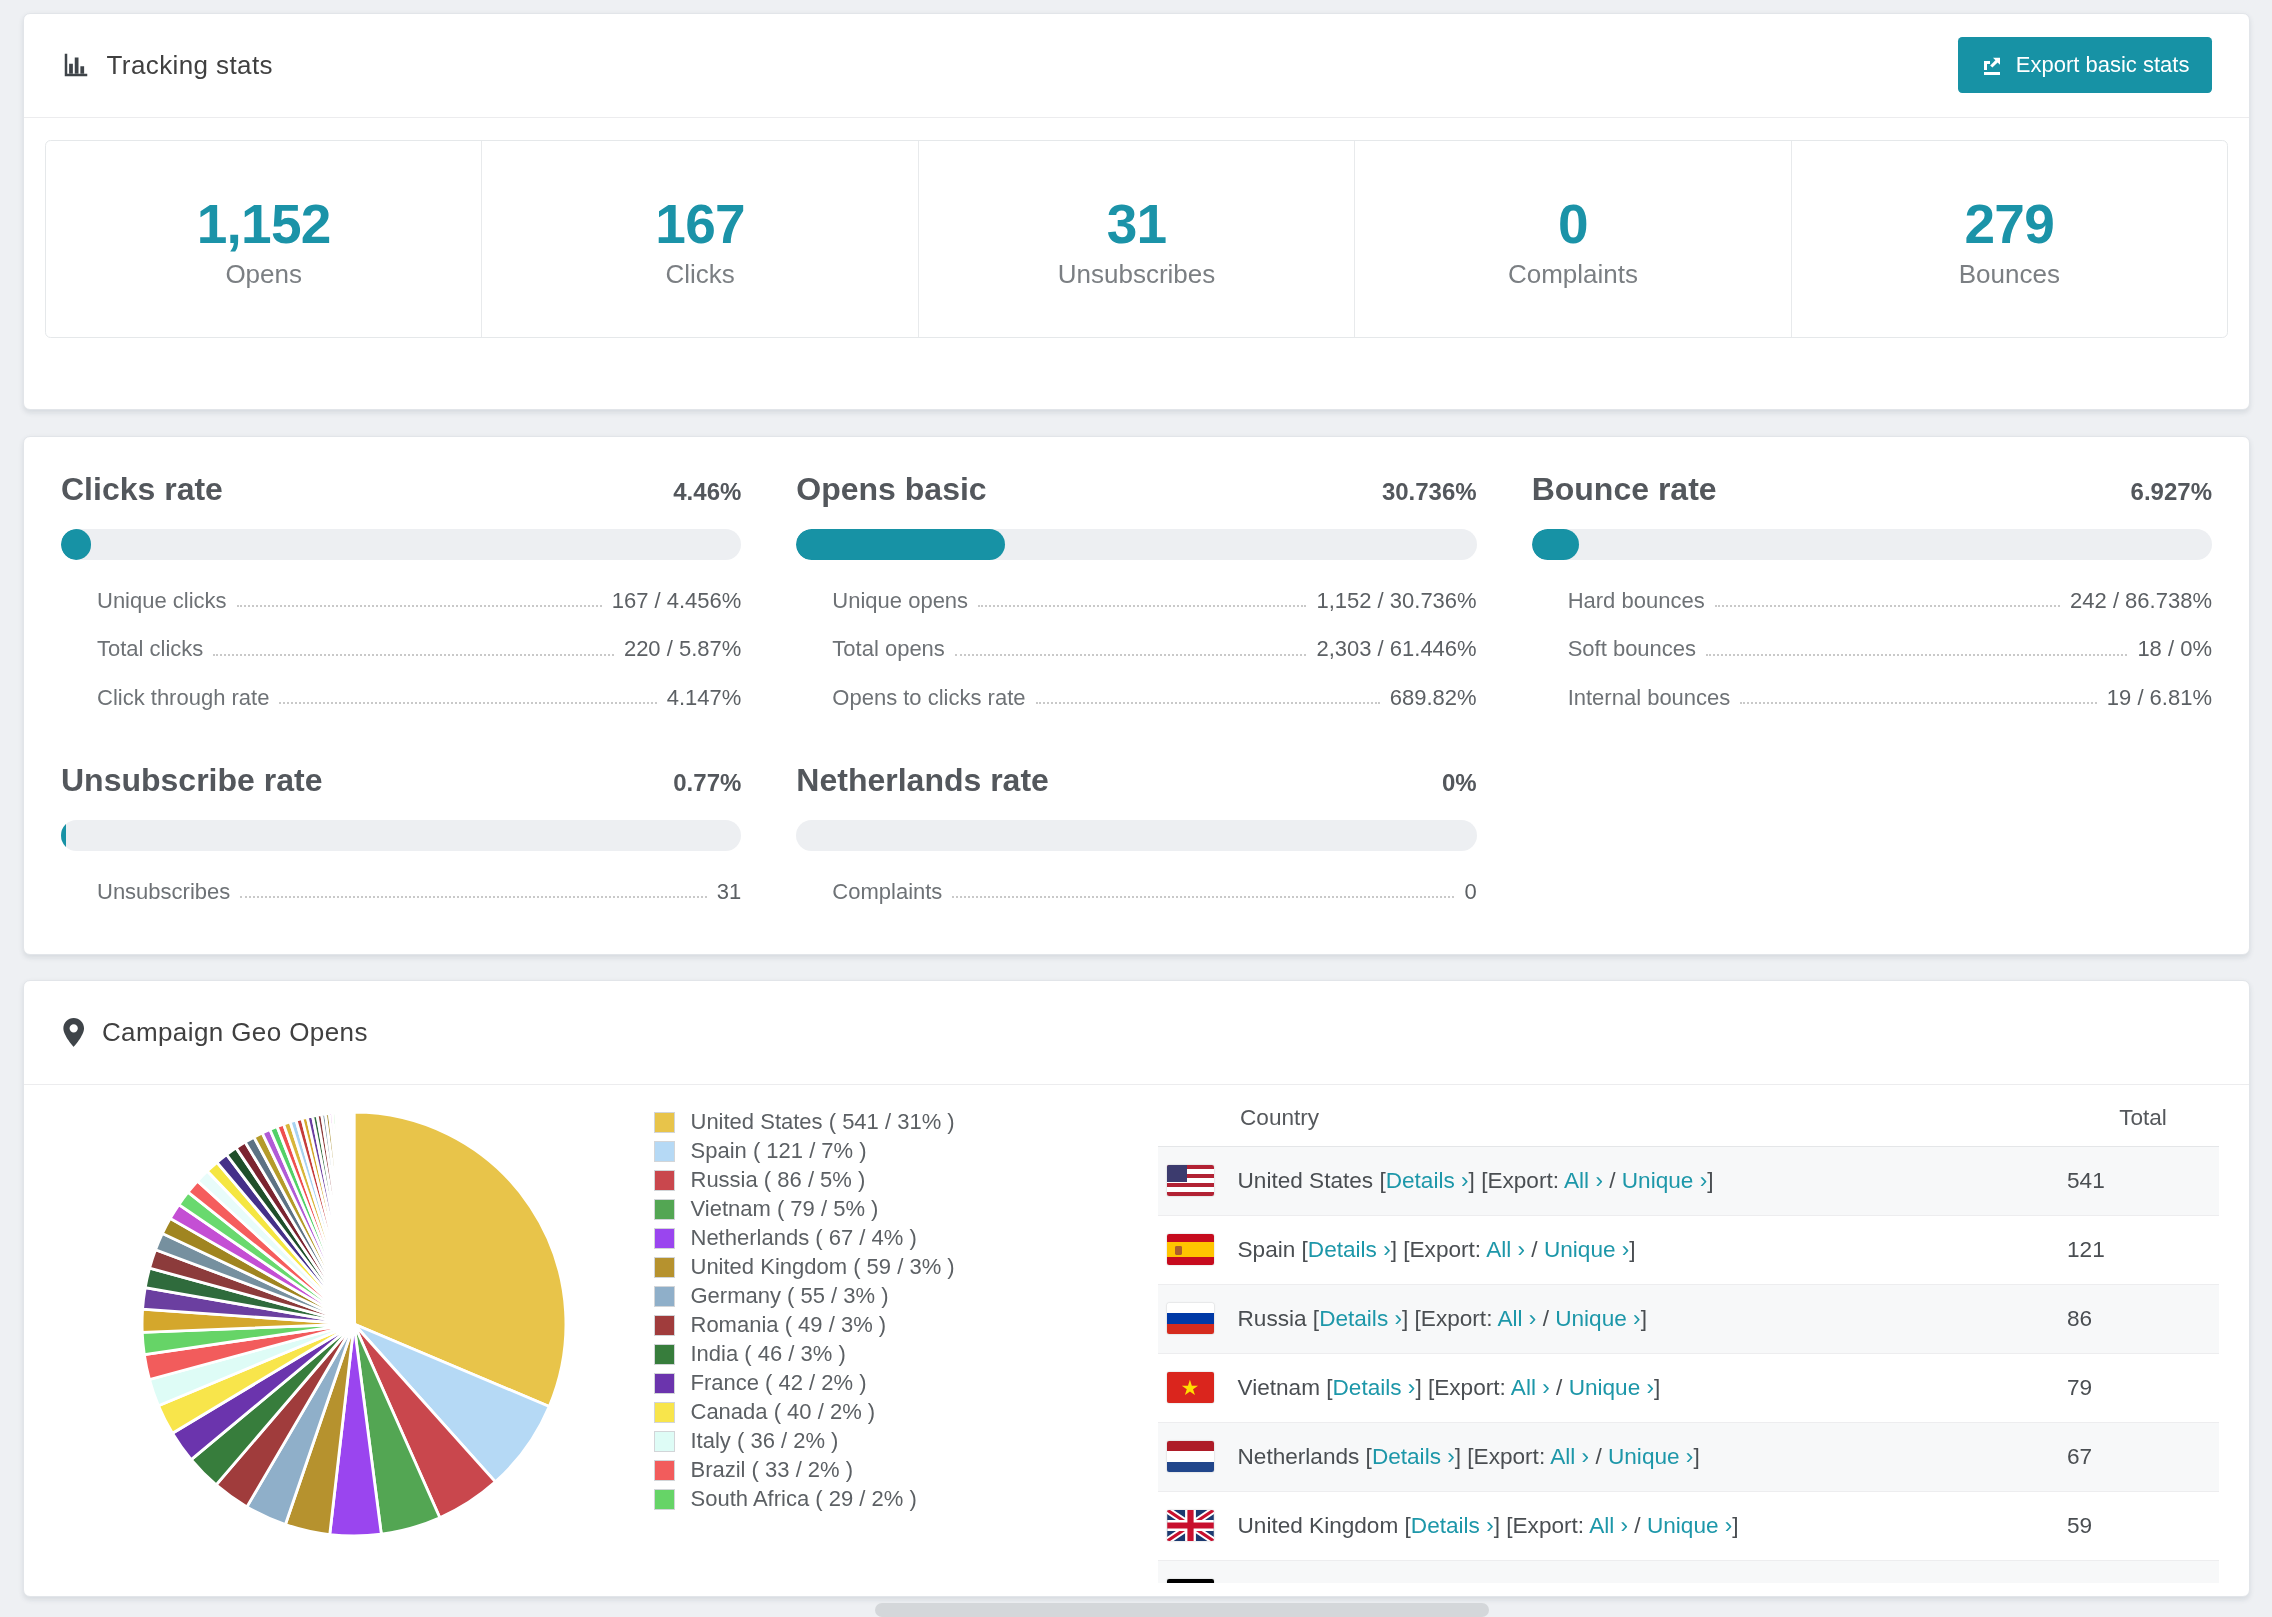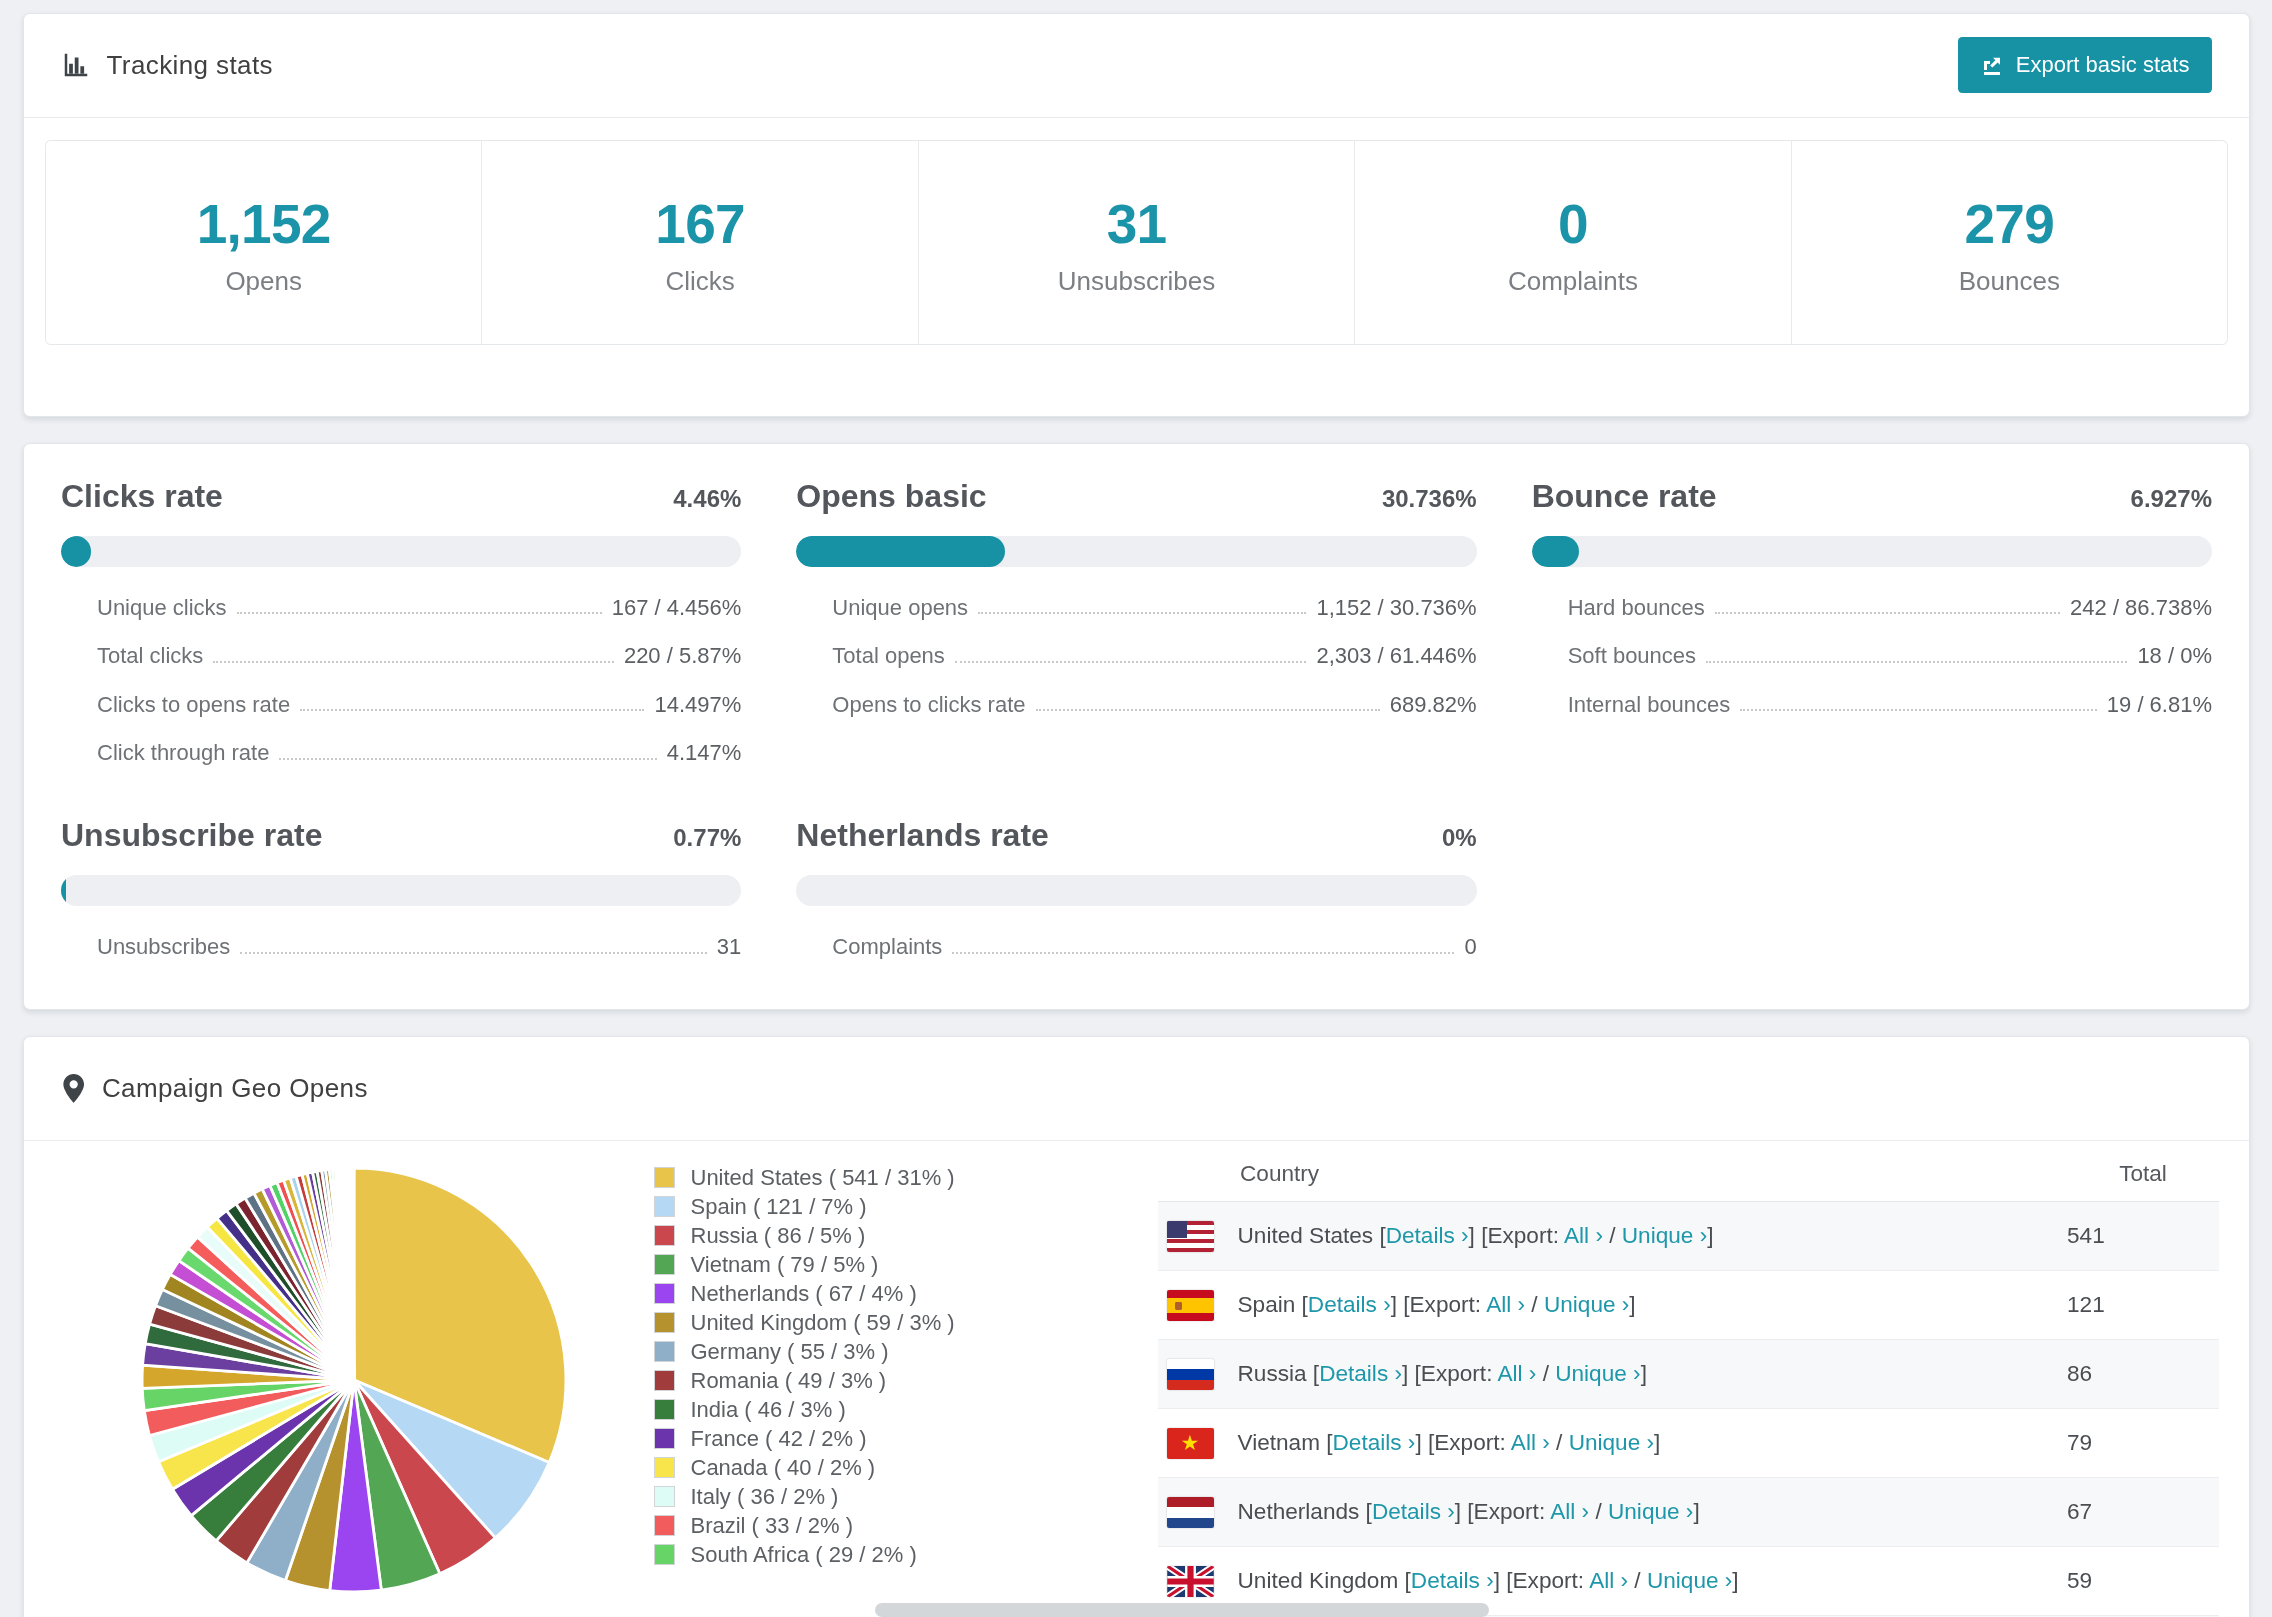--- a/index.html
+++ b/index.html
@@ -27,21 +27,21 @@
     background:#1792a5;color:#fff;font-size:22px;padding:15px 22.6px;border-radius:4.2px;
     font-family:inherit;
   }
   
   .stats-row{
     display:flex;margin:22.6px 21px 71px;border:0.7px solid #e5e8ea;border-radius:5.6px;background:#fff;
   }
   .stat-cell{flex:1;text-align:center;padding:51px 0 47px;border-right:0.7px solid #e8eaec;}
   .stat-cell:last-child{border-right:none;}
   .stat-num{font-size:55px;font-weight:700;color:#1b93a8;letter-spacing:-0.7px;}
-  .stat-label{font-size:26px;color:#7b7f83;margin-top:10px;}
+  .stat-label{font-size:26px;color:#7b7f83;margin-top:3px;}
   
   .rates-grid{
     display:grid;grid-template-columns:repeat(3,1fr);column-gap:55px;row-gap:51px;
     padding:34px 37px 49px;
   }
   .rate-head{display:flex;align-items:baseline;}
   .rate-title{font-size:32px;font-weight:700;color:#53575c;}
   .rate-value{font-size:24px;font-weight:700;color:#53575c;margin-left:auto;}
   .bar-track{height:31px;border-radius:15.5px;background:#edeff2;margin-top:21px;overflow:hidden;}
   .bar-fill{height:100%;border-radius:15.5px;background:#1792a5;}
@@ -139,25 +139,20 @@
         <div class="drows">
           <div class="drow">
             <span class="lbl">Unique clicks</span>
             <span class="leader"></span>
             <span class="val">167 / 4.456%</span>
           </div>
           <div class="drow">
             <span class="lbl">Total clicks</span>
             <span class="leader"></span>
             <span class="val">220 / 5.87%</span>
-          </div>
-          <div class="drow">
-            <span class="lbl">Clicks to opens rate</span>
-            <span class="leader"></span>
-            <span class="val">14.497%</span>
           </div>
           <div class="drow">
             <span class="lbl">Click through rate</span>
             <span class="leader"></span>
             <span class="val">4.147%</span>
           </div>
         </div>
       </div>
       <div class="rate-block">
         <div class="rate-head">

